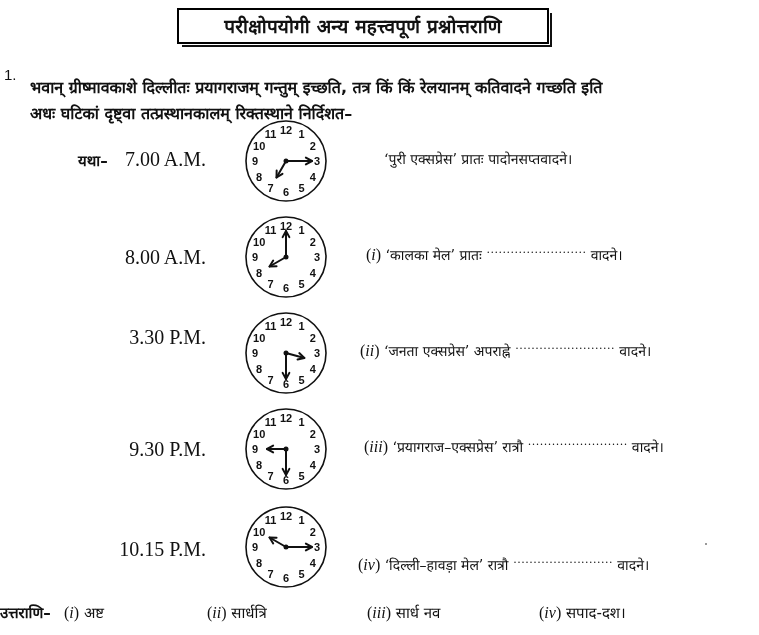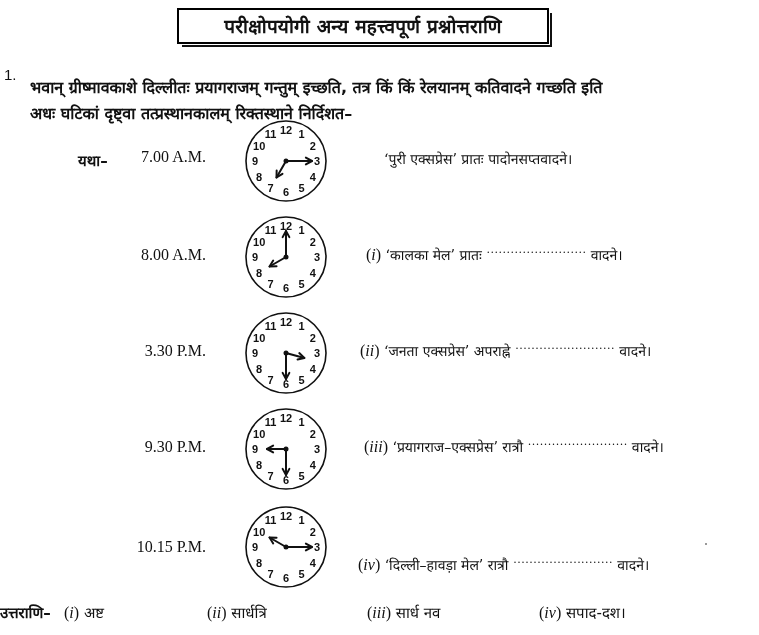--- a/index.html
+++ b/index.html
@@ -21,21 +21,21 @@
       position: absolute; left: 0; font-weight: bold; font-size: 16px; white-space: nowrap; margin-top: 12px;
     }
     .q-num { position: absolute; left: 4px; top: 66px; font-size: 15px; font-family: "Liberation Sans", sans-serif; }
     .q-line1 { left: 30px; top: 64px; }
     .q-line2 { left: 30px; top: 90px; }
     .example-label {
       position: absolute; left: 30px; top: 150px; font-weight: bold; font-size: 15px; margin-left: 48px;
     }
     .time {
       position: absolute; width: 110px; text-align: right; left: 96px;
-      font-family: "Liberation Serif", serif; font-size: 16px;
+      font-family: "Liberation Serif", serif; font-size: 20px;
     }
     .clock { position: absolute; left: 243px; width: 86px; height: 86px; }
     .row-text {
       position: absolute; font-family: "DejaVu Serif", serif; font-size: 14px; white-space: nowrap;
     }
     .roman { font-family: "Liberation Serif", serif; font-style: italic; font-size: 16px; }
     .paren { font-family: "Liberation Serif", serif; font-size: 16px; }
     .dots { letter-spacing: 0px; font-family: "Liberation Serif", serif; font-size: 12px; vertical-align: 4px; }
     .answers {
       position: absolute; left: 0; top: 602px; width: 707px; height: 24px;
@@ -104,21 +104,21 @@
     <polyline points="30.187589490588003,46.52209816380376 26.54551732809567,52.50000000000001 33.54356826081742,52.334823902963635" fill="none" stroke="#111" stroke-width="2" stroke-linecap="round" stroke-linejoin="round"></polyline>
     <circle cx="43" cy="43" r="2.5" fill="#111"></circle>
   </svg>
 <div class="row-text" style="left:366px; top:245px">
   <span class="paren">(</span><span class="roman">i</span><span class="paren">)</span>
   <span>‘कालका मेल’ प्रातः</span>
   <span class="dots">·························</span>
   <span>वादने।</span>
 </div>
 
-<div class="time" style="top:342px">3.30 P.M.</div>
+<div class="time" style="top:326px">3.30 P.M.</div>
 <svg class="clock" style="top:310px" viewBox="0 0 86 86">
     <circle cx="43" cy="43" r="40" fill="none" stroke="#111" stroke-width="1.6"></circle>
     <text x="43" y="16" text-anchor="middle" font-size="11" font-weight="bold" font-family="Liberation Sans, sans-serif" fill="#111">12</text>
     <text x="58.5" y="20.1532124826824" text-anchor="middle" font-size="11" font-weight="bold" font-family="Liberation Sans, sans-serif" fill="#111">1</text>
     <text x="69.8467875173176" y="31.5" text-anchor="middle" font-size="11" font-weight="bold" font-family="Liberation Sans, sans-serif" fill="#111">2</text>
     <text x="74" y="47" text-anchor="middle" font-size="11" font-weight="bold" font-family="Liberation Sans, sans-serif" fill="#111">3</text>
     <text x="69.84678751731761" y="62.49999999999999" text-anchor="middle" font-size="11" font-weight="bold" font-family="Liberation Sans, sans-serif" fill="#111">4</text>
     <text x="58.5" y="73.84678751731761" text-anchor="middle" font-size="11" font-weight="bold" font-family="Liberation Sans, sans-serif" fill="#111">5</text>
     <text x="43" y="78" text-anchor="middle" font-size="11" font-weight="bold" font-family="Liberation Sans, sans-serif" fill="#111">6</text>
     <text x="27.499999999999993" y="73.8467875173176" text-anchor="middle" font-size="11" font-weight="bold" font-family="Liberation Sans, sans-serif" fill="#111">7</text>

